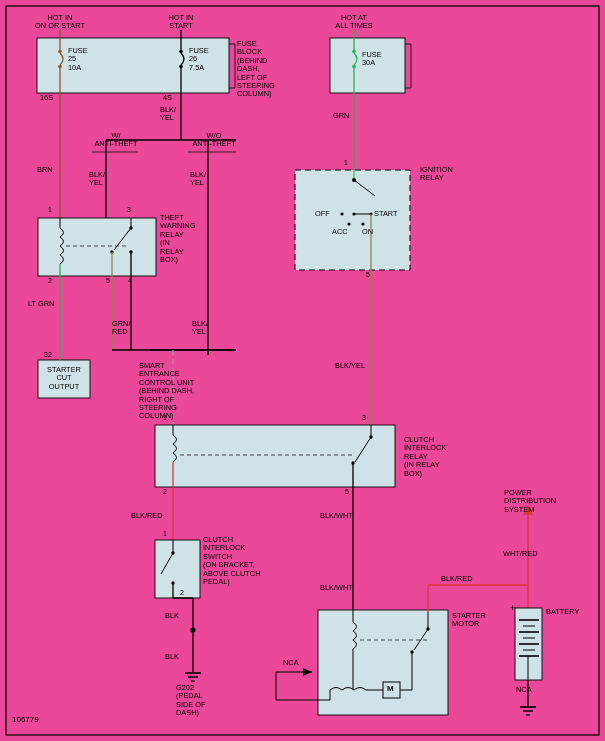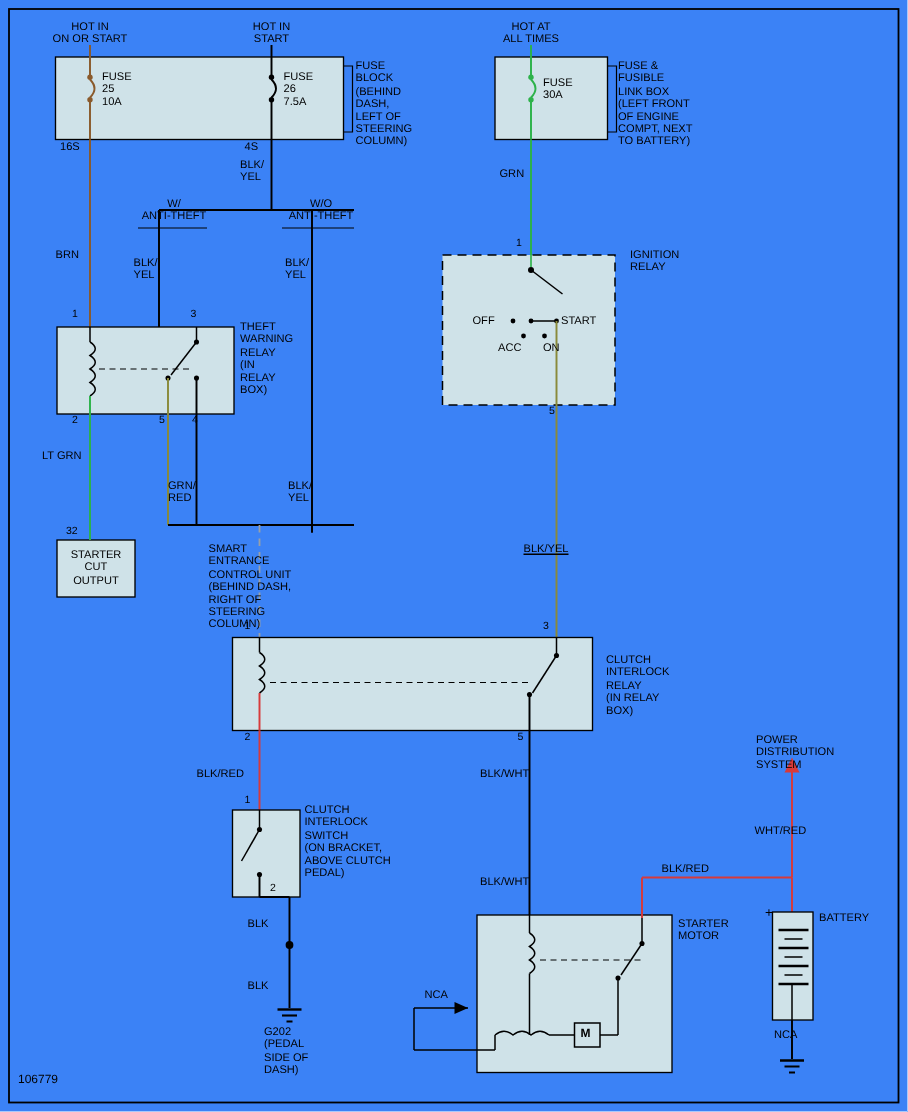--- a/index.html
+++ b/index.html
@@ -1,17 +1,17 @@
 <!DOCTYPE html>
 <html><head>
 <meta charset="utf-8">
 <style>
   html,body{margin:0;padding:0;background:#ffffff;}
   body{width:605px;height:741px;font-family:"Liberation Sans",sans-serif;}
-  #sheet{position:relative;width:605px;height:741px;overflow:hidden;background:#3b82f6;}
+  #sheet{position:relative;width:605px;height:741px;overflow:hidden;background:#ec4899;}
   #svgroot{position:absolute;left:0;top:0;width:605px;height:741px;}
   .lbl{position:absolute;font-size:7.4px;line-height:8.4px;color:#000;white-space:pre;letter-spacing:0px;}
   .lbl.b{font-weight:bold;}
   .lbl.c{text-align:center;}
   .pinnum{position:absolute;font-size:7px;line-height:7.6px;color:#000;}
 </style>
 </head>
 <body>
 
 <div id="sheet">
@@ -200,27 +200,20 @@
   <div class="lbl" style="left:362px;top:51px;">FUSE
 30A</div>
 
   <div class="lbl" style="left:237px;top:40px;">FUSE
 BLOCK
 (BEHIND
 DASH,
 LEFT OF
 STEERING
 COLUMN)</div>
-  <div class="lbl" style="left:412px;top:40px;">FUSE &amp;
-FUSIBLE
-LINK BOX
-(LEFT FRONT
-OF ENGINE
-COMPT, NEXT
-TO BATTERY)</div>
 
   <div class="lbl" style="left:40px;top:94px;">16S</div>
   <div class="lbl" style="left:163px;top:94px;">4S</div>
   <div class="lbl" style="left:160px;top:106px;">BLK/
 YEL</div>
 
   <div class="lbl c" style="left:88px;top:132px;width:56px;">W/
 ANTI-THEFT</div>
   <div class="lbl c" style="left:186px;top:132px;width:56px;">W/O
 ANTI-THEFT</div>
@@ -244,21 +237,21 @@
 RELAY
 (IN
 RELAY
 BOX)</div>
 
   <div class="lbl" style="left:28px;top:300px;">LT GRN</div>
   <div class="lbl" style="left:112px;top:320px;">GRN/
 RED</div>
   <div class="lbl" style="left:192px;top:320px;">BLK/
 YEL</div>
-  <div class="lbl" style="left:349px;top:362px;text-decoration:underline;">BLK/YEL</div>
+  <div class="lbl" style="left:335px;top:362px;">BLK/YEL</div>
 
   <div class="lbl c" style="left:38px;top:366px;width:52px;">STARTER
 CUT
 OUTPUT</div>
   <div class="lbl" style="left:94px;top:362px;margin-left:45px;">SMART
 ENTRANCE
 CONTROL UNIT
 (BEHIND DASH,
 RIGHT OF
 STEERING

